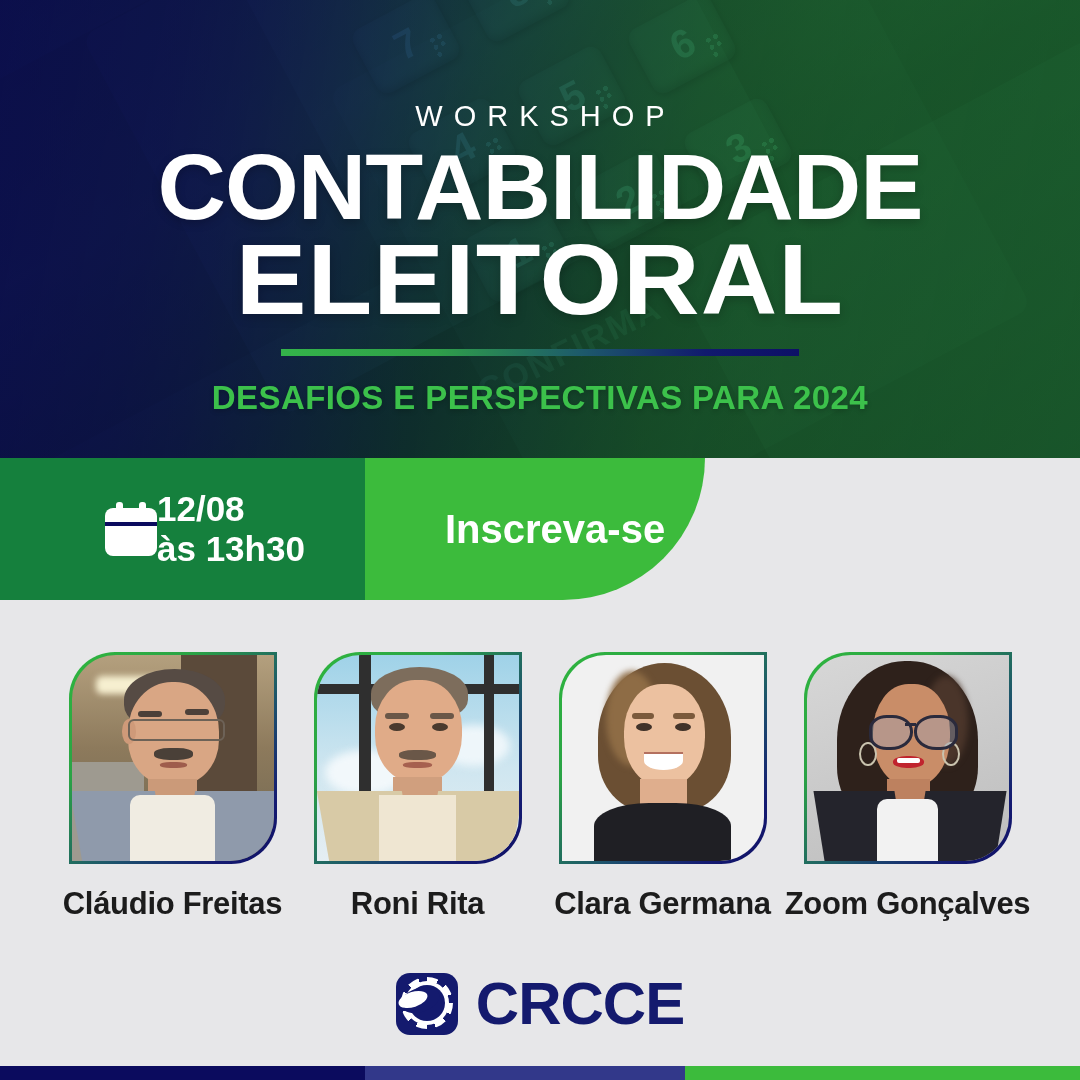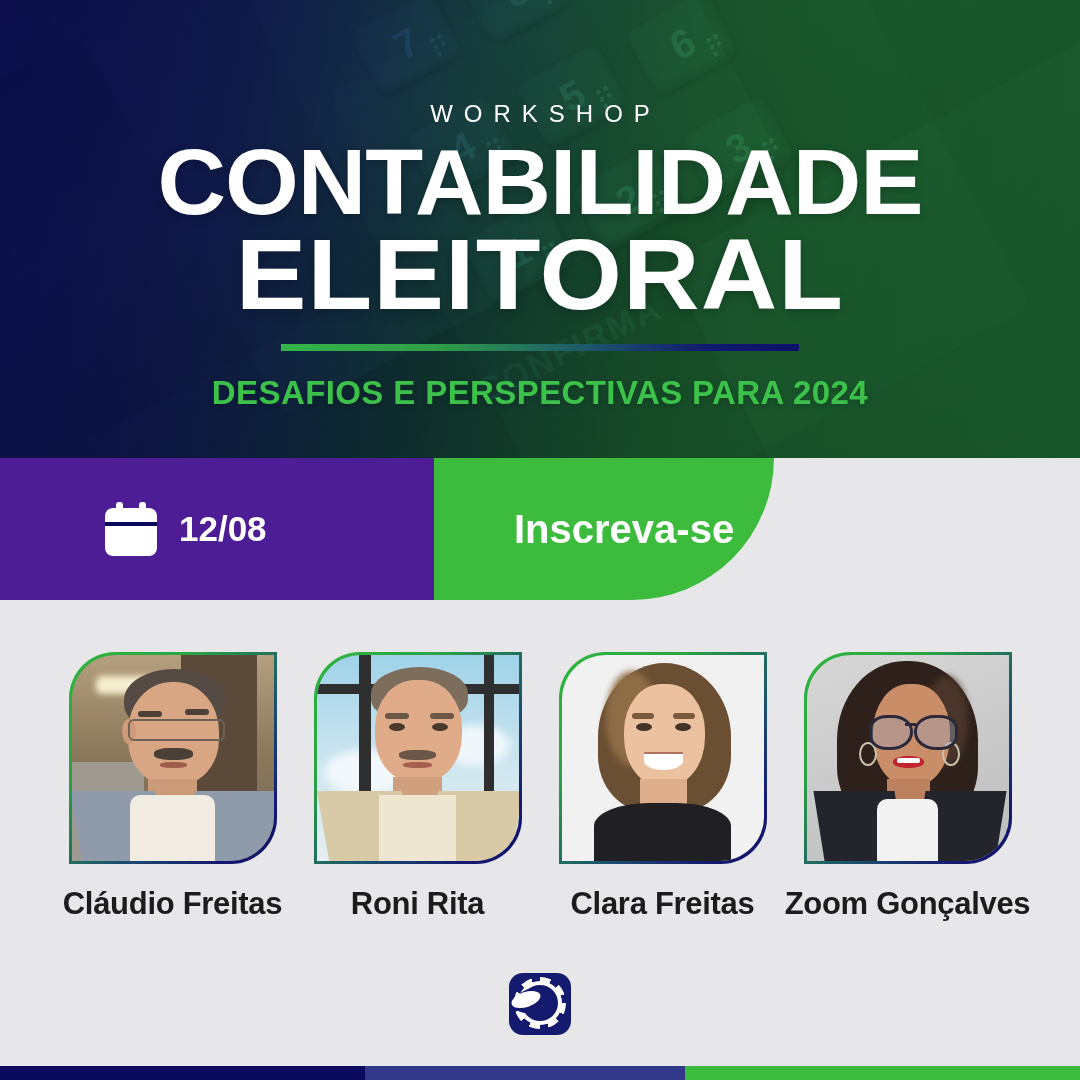--- a/index.html
+++ b/index.html
@@ -122,21 +122,21 @@
     inset: 0;
     display: flex;
     flex-direction: column;
     align-items: center;
     justify-content: flex-start;
     padding-top: 102px;
     box-sizing: border-box;
   }
   .eyebrow {
     color: #ffffff;
-    font-size: 24px;
+    font-size: 29px;
     font-weight: 400;
     letter-spacing: 11px;
     text-indent: 11px;
     line-height: 1;
   }
   .title-1, .title-2 {
     color: #ffffff;
     font-weight: 700;
     line-height: 0.92;
     text-align: center;
@@ -179,24 +179,23 @@
     height: 142px;
     display: flex;
   }
   .seg {
     height: 142px;
     display: flex;
     align-items: center;
     box-sizing: border-box;
   }
   .seg-date {
-    width: 434px;
-    background: #4c1d95;
+    width: 365px;
+    background: #15803d;
     padding-left: 105px;
-    gap: 22px;
   }
   .seg-zoom {
     width: 320px;
     background: #32388a;
     padding-left: 68px;
     gap: 20px;
     border-left: 2px solid #9aa0c9;
   }
   .seg-cta {
     width: 340px;
@@ -517,20 +516,21 @@
 
     <div class="seg seg-date">
       <div class="cal-icon">
         <div class="tab l"></div>
         <div class="tab r"></div>
         <div class="body"></div>
         <div class="split"></div>
       </div>
       <div class="date-text">
         <div>12/08</div>
+        <div>às 13h30</div>
       </div>
     </div>
 
 
     <div class="seg seg-cta">
       <div class="cta-text">Inscreva-se</div>
     </div>
   </div>
 
   <div class="speakers">
@@ -597,21 +597,21 @@
             <div class="brow-l"></div>
               <div class="brow-r"></div>
             <div class="eye-l"></div>
               <div class="eye-r"></div>
             <div class="smile"></div>
               <div class="neck"></div>
               <div class="top"></div>
           </div>
         </div>
       </div>
-      <div class="speaker-name">Clara Freitas</div>
+      <div class="speaker-name">Clara Germana</div>
     </div>
 
     <div class="speaker">
       <div class="frame">
         <div class="frame-inner">
           <div class="photo p4">
             <div class="hair"></div>
               <div class="hair-hi"></div>
               <div class="face"></div>
             <div class="earring-l"></div>
@@ -633,20 +633,21 @@
   </div>
 
   <div class="logo-row">
     <div class="logo-mark">
       <div class="gear-teeth"></div>
       <div class="gear"></div>
       <div class="inner"></div>
       <div class="swoosh"></div>
       <div class="swoosh2"></div>
     </div>
+    <div class="logo-text">CRCCE</div>
   </div>
 
   <div class="footer">
     <div class="f1"></div>
     <div class="f2"></div>
     <div class="f3"></div>
   </div>
 
 </div>
 

